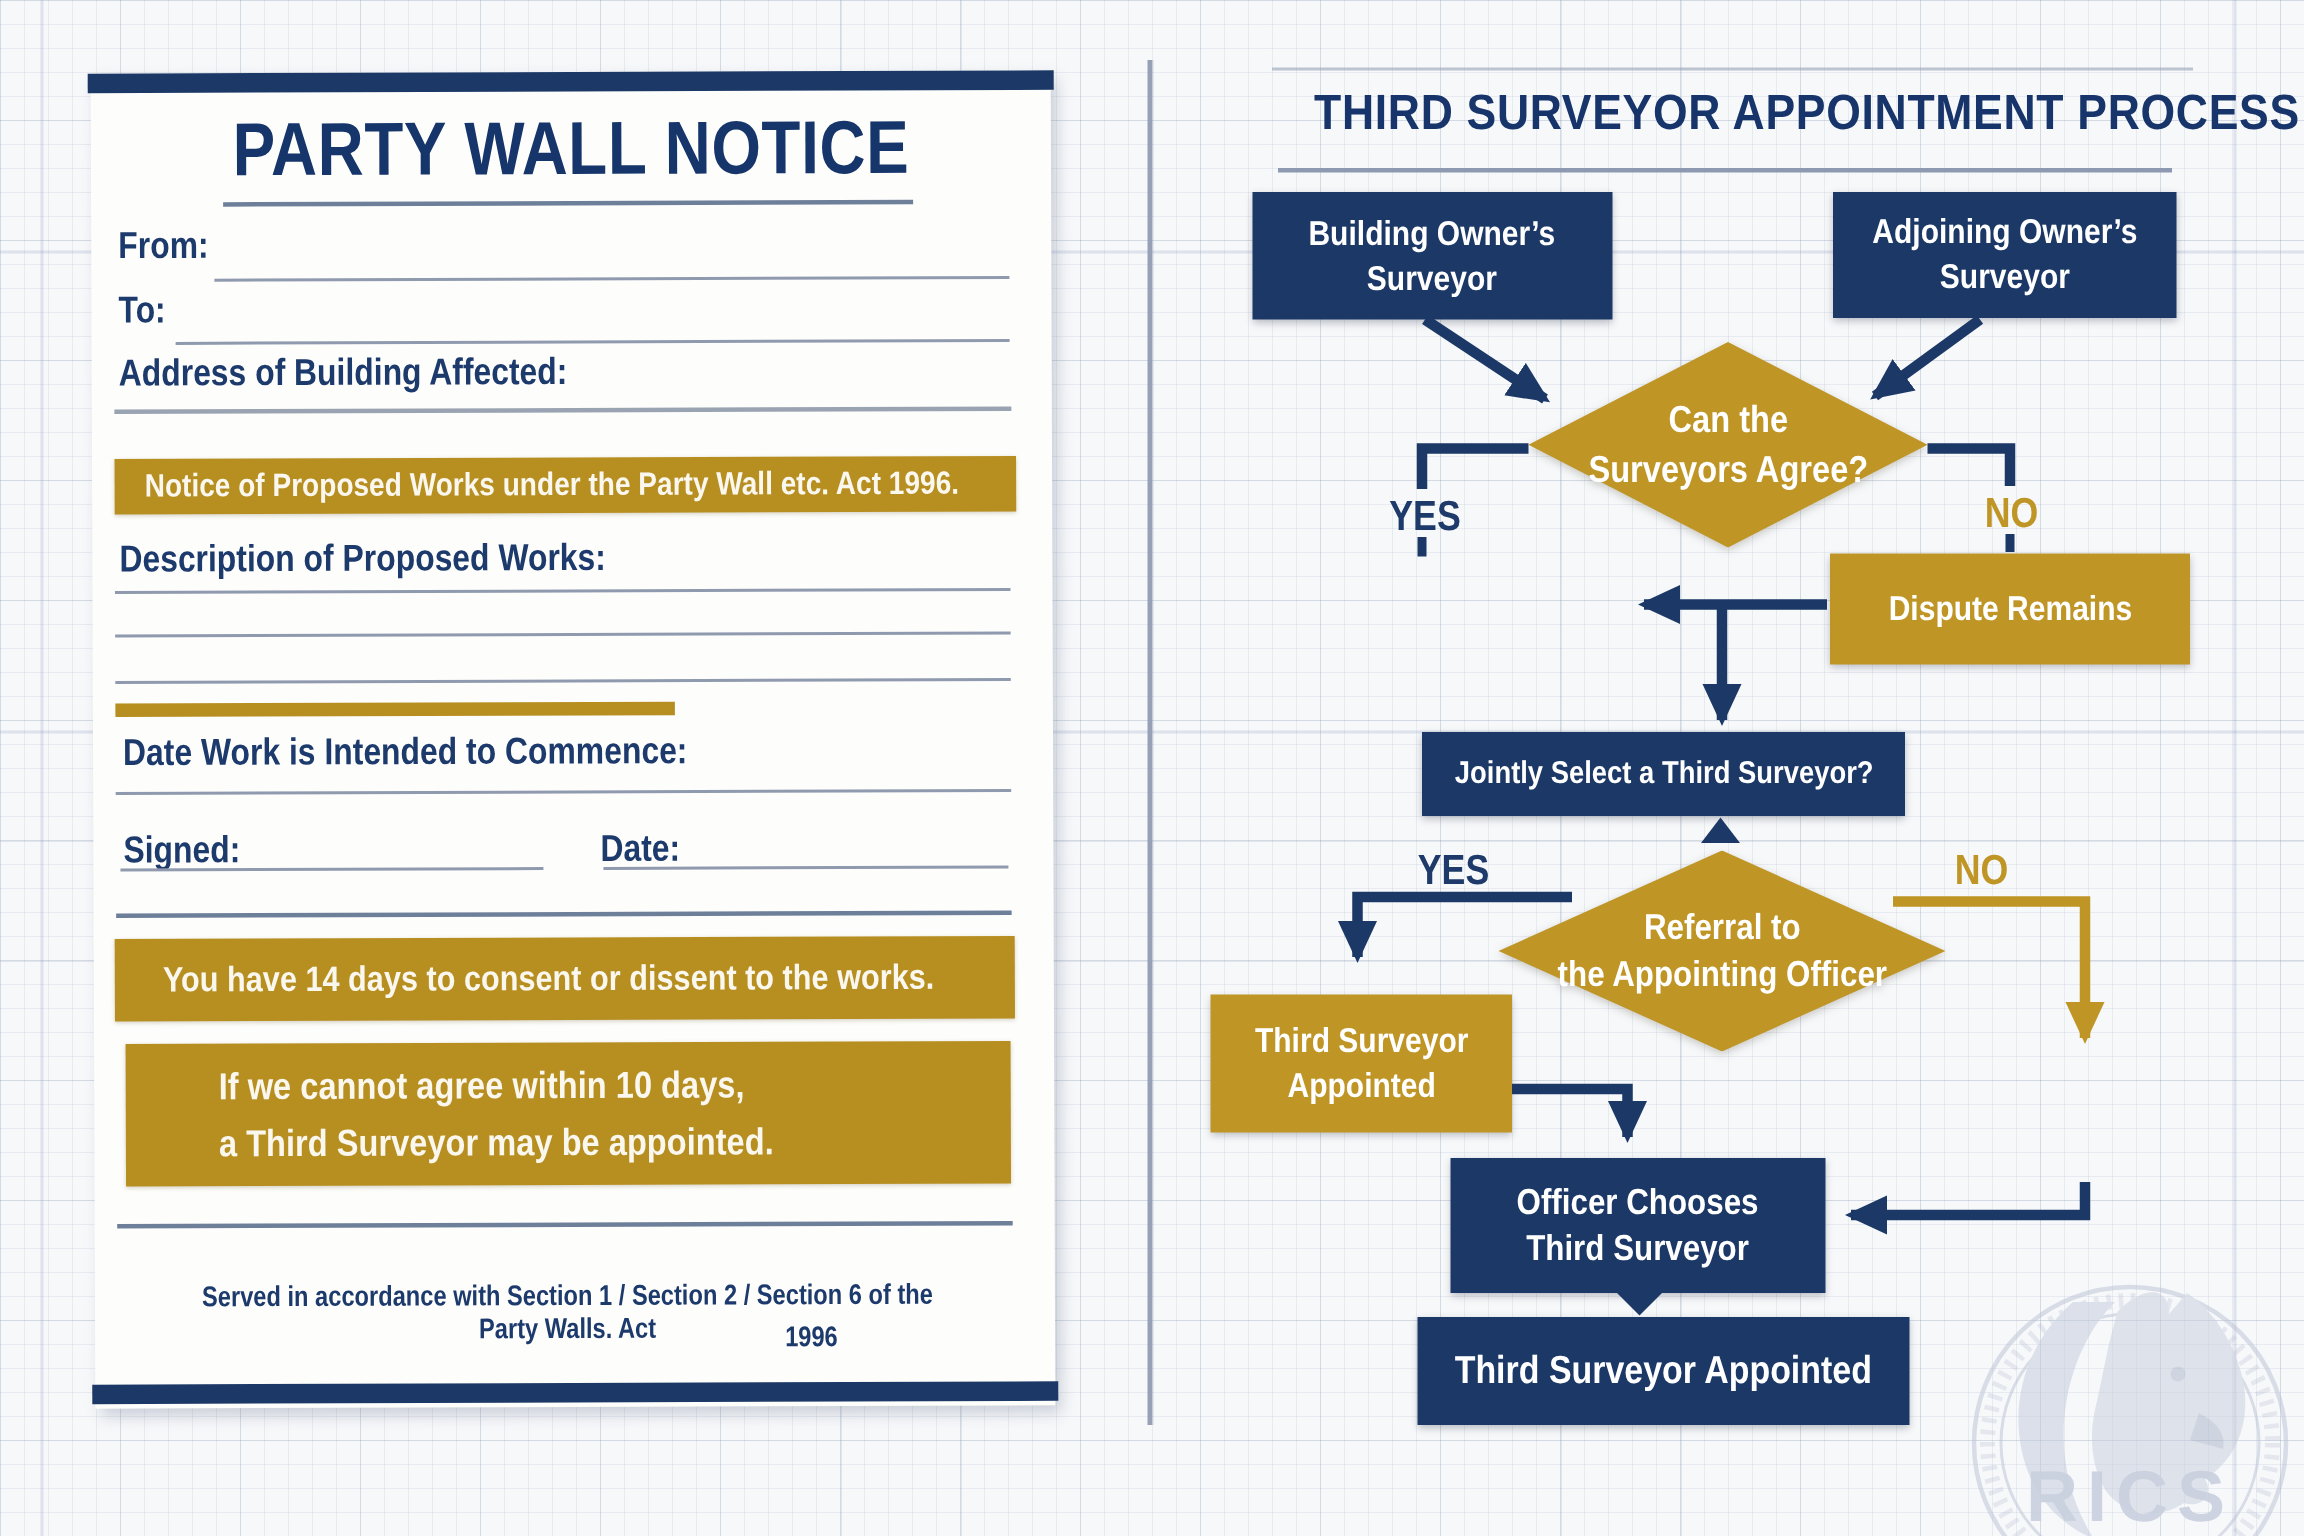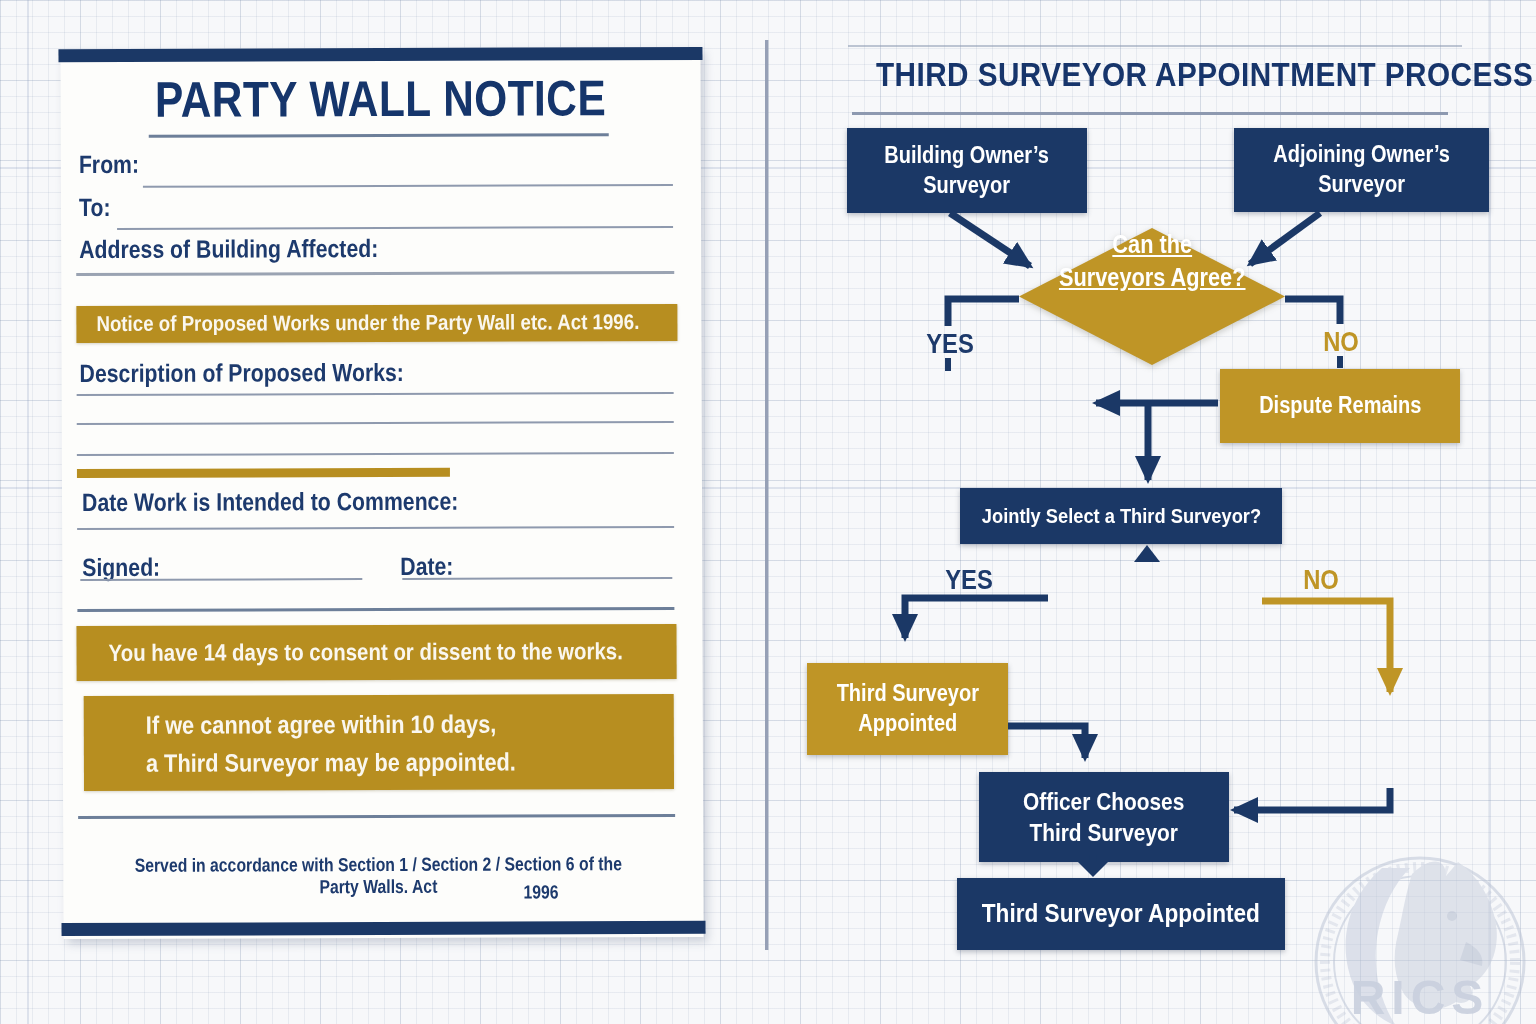--- a/index.html
+++ b/index.html
@@ -40,27 +40,27 @@
   .goldbar{position:absolute;background:var(--gold-banner);}
   .footer-line{position:absolute;left:10px;width:610px;color:var(--navy-text);font-weight:bold;font-size:19px;
                transform:scaleX(.83);transform-origin:center;}
 
   
   .flow-title{position:absolute;left:845px;top:56px;width:620px;text-align:center;font-size:33px;font-weight:bold;
               color:#17356b;transform:scaleX(.9);letter-spacing:.5px;white-space:nowrap;}
   .flow-rule{position:absolute;background:#8d99b0;}
   .node{position:absolute;display:flex;align-items:center;justify-content:center;text-align:center;
         color:#fff;font-weight:bold;box-shadow:0 2px 5px rgba(40,50,70,.3);}
-  .node.navy{background:var(--navy);margin-left:12px;}
+  .node.navy{background:var(--navy);}
   .node.gold{background:var(--gold);}
   .nt{white-space:pre-line;transform:scaleX(.87);line-height:1.3;}
   .diamond-wrap{position:absolute;filter:drop-shadow(0 2px 3px rgba(60,60,40,.25));}
   .diamond-bg{position:absolute;inset:0;background:var(--gold);clip-path:polygon(50% 0,100% 50%,50% 100%,0 50%);}
-  .diamond-text{position:absolute;inset:0;display:flex;justify-content:center;
-                color:#fff;font-weight:bold;text-align:center;text-decoration:underline;}
+  .diamond-text{position:absolute;inset:0;display:flex;align-items:center;justify-content:center;
+                color:#fff;font-weight:bold;text-align:center;}
   .yn{position:absolute;font-weight:bold;font-size:28px;transform:scaleX(.85);white-space:nowrap;}
   .yn.navy{color:#1d3a6b;}
   .yn.gold{color:var(--gold);}
   svg.overlay{position:absolute;left:0;top:0;width:1536px;height:1024px;pointer-events:none;}
 </style>
 </head>
 <body>
 
 <div class="page">
 
@@ -124,21 +124,21 @@
   </section>
 
   <div class="flow-rule" style="left:848px;top:45px;width:614px;height:1.5px;opacity:.55;"></div>
   <div class="flow-title">THIRD SURVEYOR APPOINTMENT PROCESS</div>
   <div class="flow-rule" style="left:852px;top:112px;width:596px;height:2.5px;"></div>
 
   <div class="node navy" style="left:835px;top:128px;width:240px;height:85px;font-size:23px;">
     <span class="nt">Building Owner’s
 Surveyor</span>
   </div>
-  <div class="node navy" style="left:1222px;top:128px;width:255px;height:84px;font-size:23px;text-align:center;">
+  <div class="node navy" style="left:1222px;top:128px;width:229px;height:84px;font-size:23px;text-align:center;">
     <span class="nt">Adjoining Owner’s
 Surveyor</span>
   </div>
 
   <div class="diamond-wrap" style="left:1019px;top:228px;width:266px;height:137px;">
     <div class="diamond-bg"></div>
     <div class="diamond-text" style="font-size:25px;">
         <span class="nt">Can the
 Surveyors Agree?</span>
       </div>
@@ -148,20 +148,27 @@
   <div class="yn gold" style="left:1320px;top:326px;">NO</div>
 
   <div class="node navy" style="left:948px;top:488px;width:322px;height:56px;font-size:21px;">
     <span class="nt">Jointly Select a Third Surveyor?</span>
   </div>
 
   <div class="node gold" style="left:1220px;top:369px;width:240px;height:74px;font-size:23px;">
     <span class="nt">Dispute Remains</span>
   </div>
 
+  <div class="diamond-wrap" style="left:999px;top:567px;width:298px;height:134px;">
+    <div class="diamond-bg"></div>
+    <div class="diamond-text" style="font-size:24px;">
+        <span class="nt">Referral to
+the Appointing Officer</span>
+      </div>
+  </div>
 
   <div class="yn navy" style="left:941px;top:564px;">YES</div>
   <div class="yn gold" style="left:1300px;top:564px;">NO</div>
 
   <div class="node gold" style="left:807px;top:663px;width:201px;height:92px;font-size:23px;">
     <span class="nt">Third Surveyor
 Appointed</span>
   </div>
   <div class="node navy" style="left:967px;top:772px;width:250px;height:90px;font-size:24px;">
     <span class="nt">Officer Chooses

